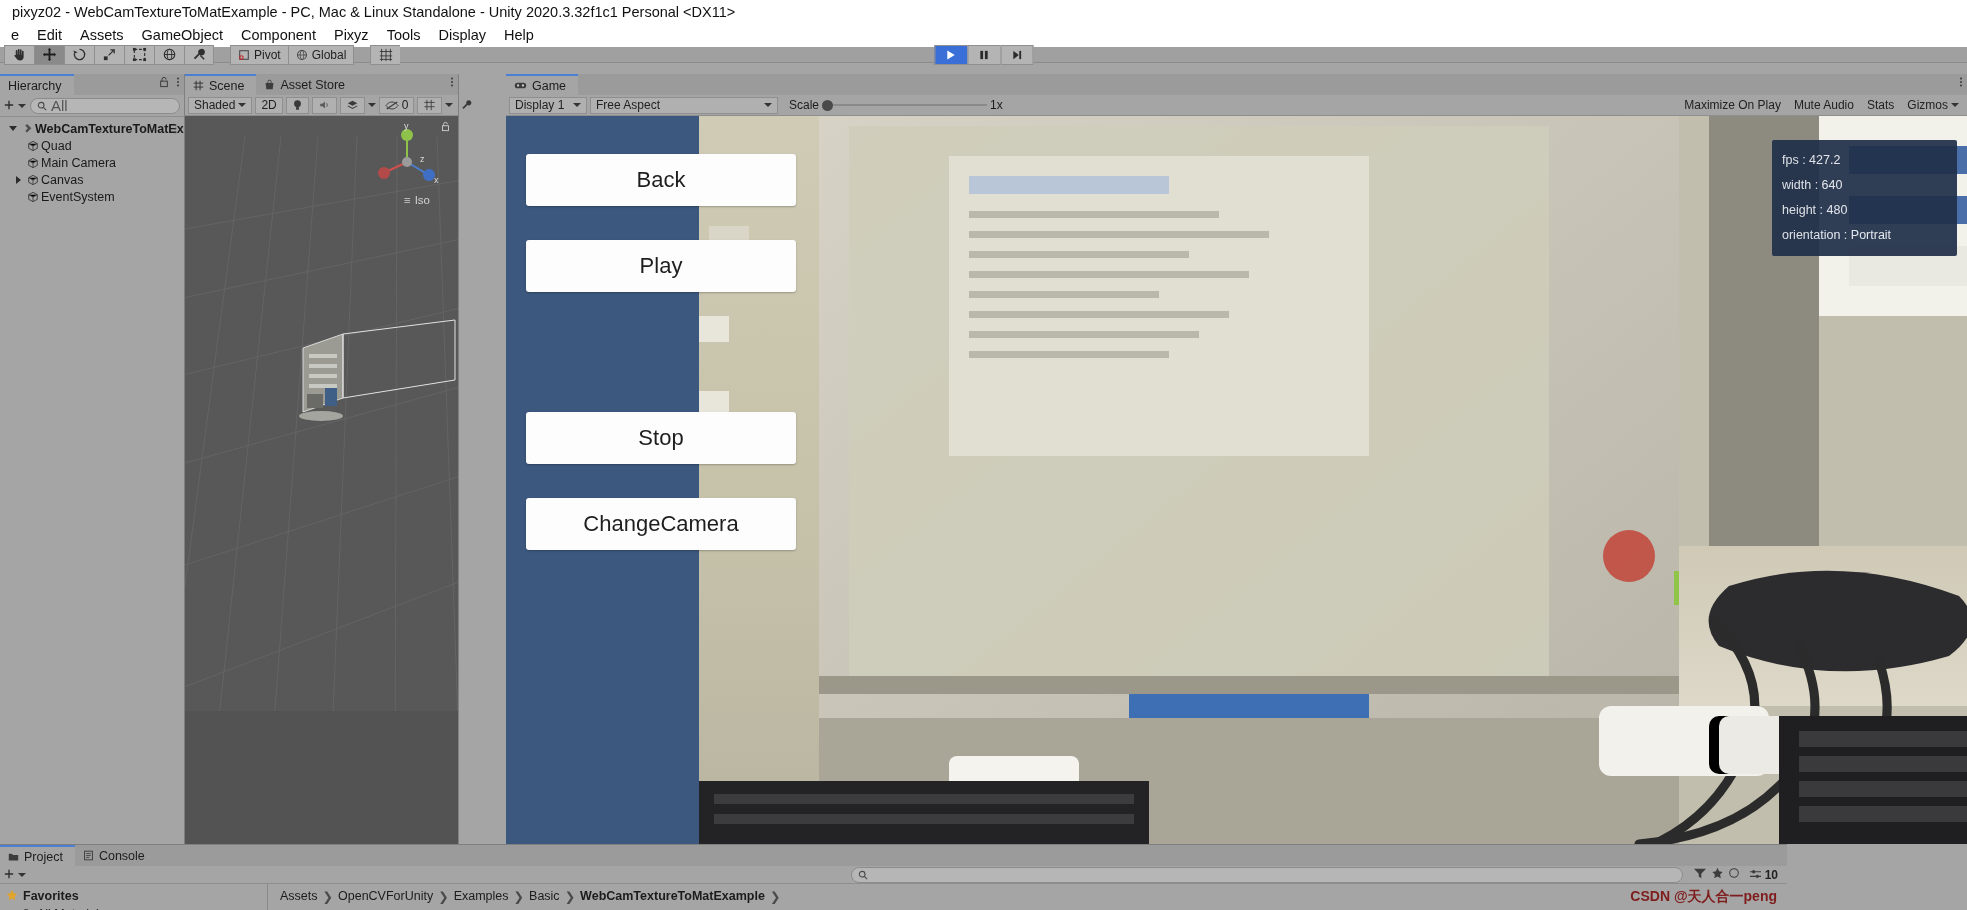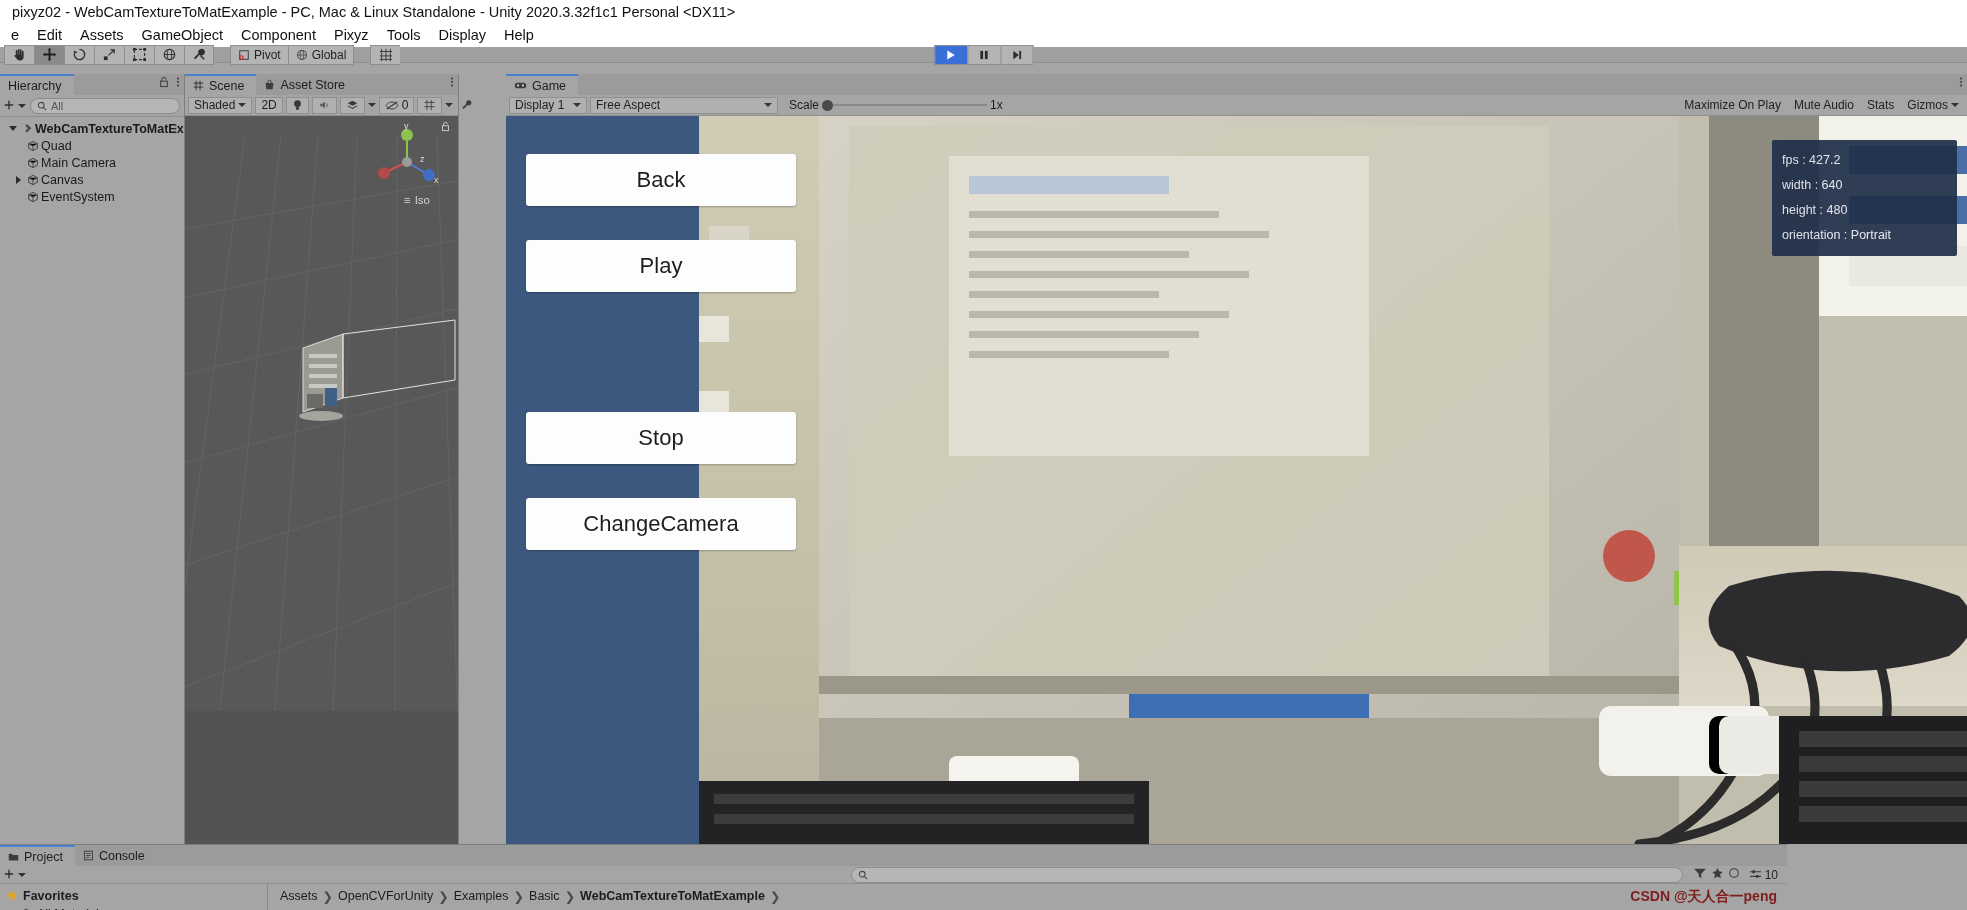--- a/index.html
+++ b/index.html
@@ -111,21 +111,21 @@
   
   .hierarchy { width: 185px; border-right: 1px solid #7f7f7f; }
   .hsearch {
     height: 22px; background: #a5a5a5; display: flex; align-items: center;
     gap: 4px; padding: 0 4px; border-bottom: 1px solid #8e8e8e;
   }
   .searchfield {
     flex: 1; height: 16px; background: #b6b6b6;
     border: 1px solid #8c8c8c; border-radius: 8px;
     display: flex; align-items: center; gap: 4px; padding: 0 6px;
-    font-size: 11px; color: #555;
+    font-size: 15px; color: #555;
   }
   .htree { flex: 1; background: #a5a5a5; padding-top: 3px; overflow: hidden; }
   .hrow {
     height: 17px; display: flex; align-items: center;
     font-size: 12.5px; color: #1a1a1a; padding-right: 4px;
     position: relative; white-space: nowrap;
   }
   .hrow.root { font-weight: bold; }
   .twist {
     width: 13px; display: flex; align-items: center; justify-content: center;
@@ -175,20 +175,21 @@
     position: absolute; left: 0; top: 844px;
     width: 1787px; height: 66px; background: #a5a5a5;
     border-top: 1px solid #7f7f7f;
     display: flex; flex-direction: column;
   }
   .projbar {
     height: 21px; background: #a5a5a5;
     border-bottom: 1px solid #8e8e8e;
     display: flex; align-items: center; gap: 4px; padding: 0 4px;
     font-size: 12px;
+    font-weight: bold;
   }
   .projbody { flex: 1; display: flex; }
   .projleft { width: 268px; border-right: 1px solid #8a8a8a; padding-top: 3px; }
   .projrow { height: 18px; display: flex; align-items: center; gap: 5px; padding-left: 6px; font-size: 12.5px; }
   .projrow.fav { font-weight: bold; }
   .projright { flex: 1; padding-top: 3px; }
   .crumbs { display: flex; align-items: center; gap: 5px; font-size: 12.5px; padding-left: 12px; height: 18px; }
   .crumbs .sep { color: #4a4a4a; }
   .crumbs .last { font-weight: bold; }
 

